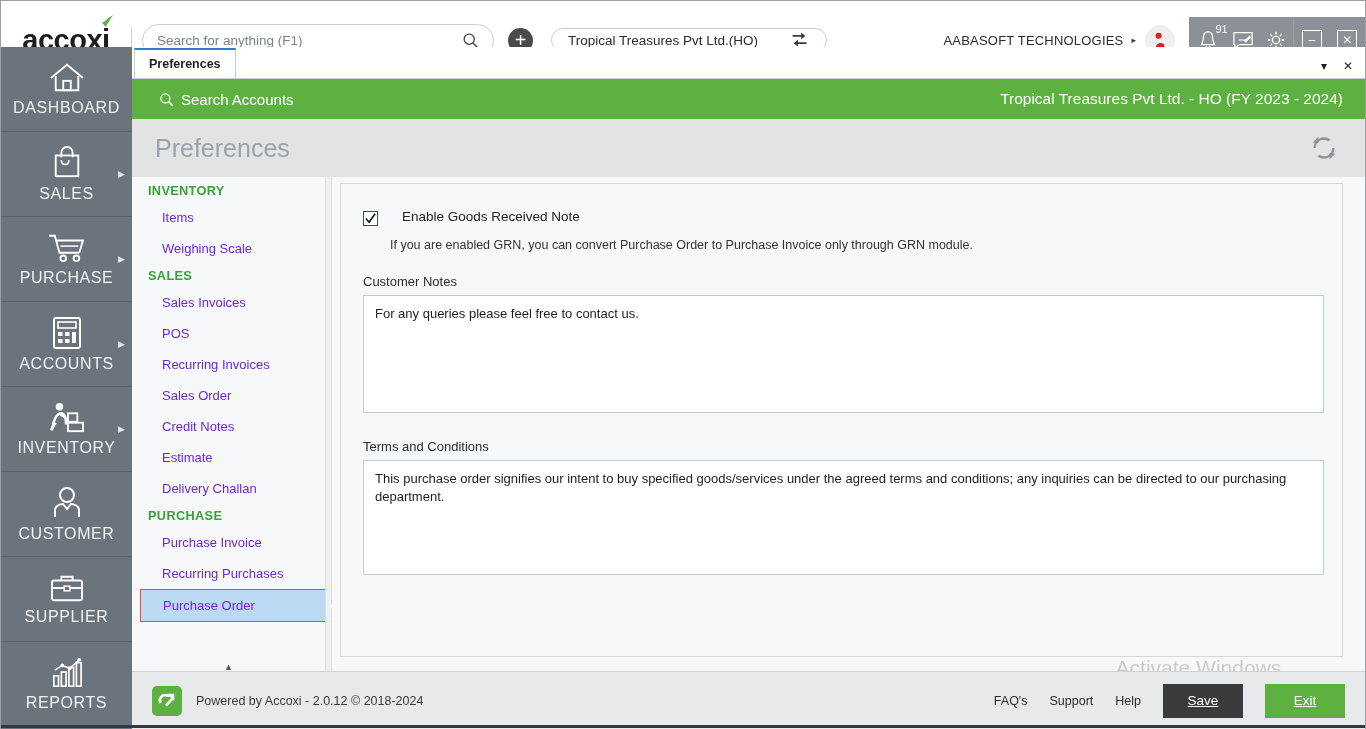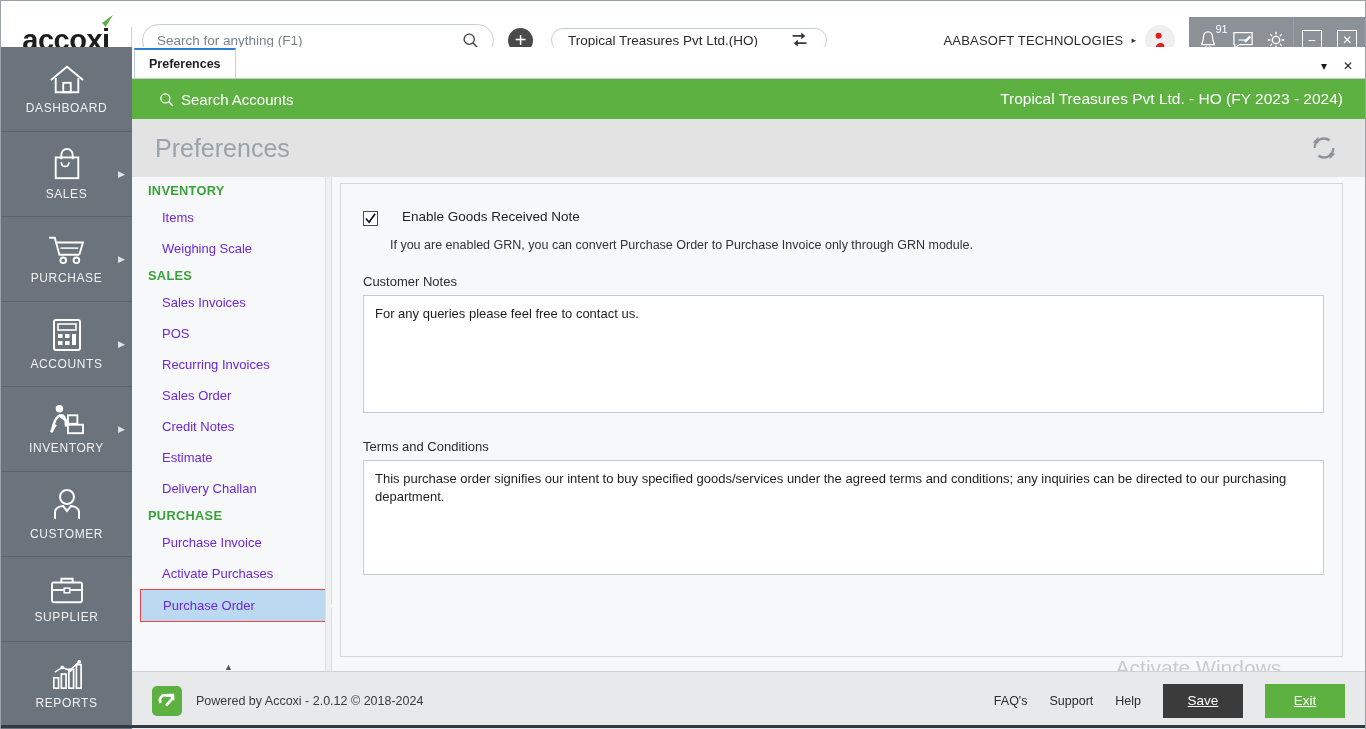--- a/index.html
+++ b/index.html
@@ -121,21 +121,21 @@
   .side-item {
     position: relative;
     height: 85px;
     border-bottom: 1px solid #5c646b;
     display: flex; flex-direction: column;
     align-items: center; justify-content: center;
     color: #ffffff;
     cursor: pointer;
   }
   .side-item .side-label {
-    font-size: 12px; letter-spacing: .6px; margin-top: 5px;
+    font-size: 16px; letter-spacing: .6px; margin-top: 5px;
     color: #f0f2f3;
   }
   .side-arrow {
     position: absolute; right: 7px; top: 50%;
     transform: translateY(-50%);
     font-size: 9px; color: #dfe3e6;
   }
 
   
   .main {
@@ -543,21 +543,21 @@
           <div class="sm-item">Sales Invoices</div>
           <div class="sm-item">POS</div>
           <div class="sm-item">Recurring Invoices</div>
           <div class="sm-item">Sales Order</div>
           <div class="sm-item">Credit Notes</div>
           <div class="sm-item">Estimate</div>
           <div class="sm-item">Delivery Challan</div>
 
           <div class="sm-group">PURCHASE</div>
           <div class="sm-item">Purchase Invoice</div>
-          <div class="sm-item">Activate Purchases</div>
+          <div class="sm-item">Recurring Purchases</div>
           <div class="sm-item selected">Purchase Order</div>
         </div>
         <div class="sm-scrollers">
           <span>▲</span>
           <span>▼</span>
         </div>
         <div class="submenu-vscroll"></div>
       </div>
 
       <div class="content-wrap">

